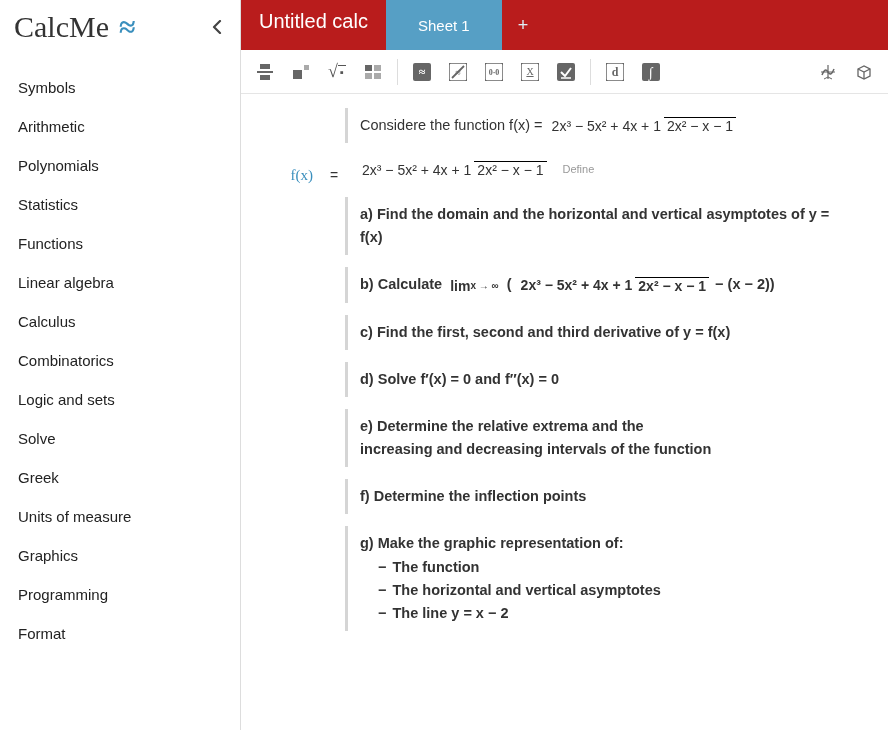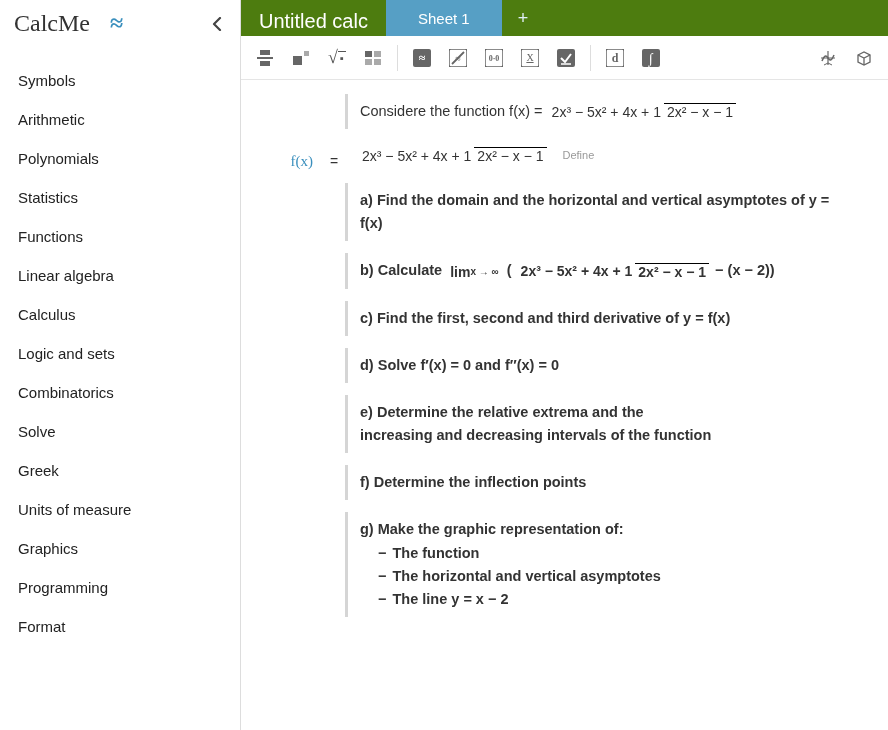--- a/index.html
+++ b/index.html
@@ -2,31 +2,31 @@
 <html><head>
 <meta charset="utf-8">
 <style>
 * { margin:0; padding:0; box-sizing:border-box; }
 body { font-family:Arial,Helvetica,sans-serif; font-size:14px; color:#333; width:888px; height:730px; overflow:hidden; background:#fff; }
 .app { display:flex; height:100%; }
 
 
 .sidebar { width:241px; background:#fff; border-right:1px solid #ddd; display:flex; flex-direction:column; }
 .sb-header { display:flex; align-items:center; justify-content:space-between; padding:10px 14px 16px 14px; }
-.logo { font-family:Georgia,serif; font-size:24px; font-weight:500; display:flex; align-items:flex-start; gap:20px; }
+.logo { font-family:Georgia,serif; font-size:30px; font-weight:500; display:flex; align-items:flex-start; gap:10px; }
 .logo-mark { color:#3a8fbd; font-weight:bold; }
 .chev { font-size:18px; padding:4px; cursor:pointer; color:#666; font-weight:bold; }
 .sb-items { padding:8px 0; }
 .sb-item { padding:11px 18px; cursor:pointer; font-size:15px; color:#222; }
 
 
 .main { flex:1; display:flex; flex-direction:column; background:#fff; }
 
 
-.titlebar { background:#4d7c0f; color:#fff; display:flex; align-items:stretch; height:36px; }
+.titlebar { background:#b91c1c; color:#fff; display:flex; align-items:stretch; height:50px; }
 .doc-title { font-size:20px; padding:10px 18px; flex:0 0 auto; }
 .tab { background:#569fc5; padding:12px 32px; font-size:15px; display:flex; align-items:center; }
 .tab-add { padding:12px 16px; font-size:18px; cursor:pointer; display:flex; align-items:center; color:#dfeff7; }
 
 
 .toolbar { display:flex; align-items:center; height:44px; border-bottom:1px solid #e5e5e5; padding:0 6px; }
 .tbtn { width:36px; height:36px; display:flex; align-items:center; justify-content:center; cursor:pointer; color:#555; font-size:16px; font-family:serif; }
 .tsep { width:1px; height:26px; background:#ddd; margin:0 6px; }
 .tspacer { flex:1; }
 
@@ -71,22 +71,22 @@
       </div>
     </div>
     <div class="sb-items">
       <div class="sb-item"><span>Symbols</span></div>
       <div class="sb-item"><span>Arithmetic</span></div>
       <div class="sb-item"><span>Polynomials</span></div>
       <div class="sb-item"><span>Statistics</span></div>
       <div class="sb-item"><span>Functions</span></div>
       <div class="sb-item"><span>Linear algebra</span></div>
       <div class="sb-item"><span>Calculus</span></div>
+      <div class="sb-item"><span>Combinatorics</span></div>
       <div class="sb-item"><span>Logic and sets</span></div>
-      <div class="sb-item"><span>Combinatorics</span></div>
       <div class="sb-item"><span>Solve</span></div>
       <div class="sb-item"><span>Greek</span></div>
       <div class="sb-item"><span>Units of measure</span></div>
       <div class="sb-item"><span>Graphics</span></div>
       <div class="sb-item"><span>Programming</span></div>
       <div class="sb-item"><span>Format</span></div>
     </div>
   </div>
 
   <div class="main">

